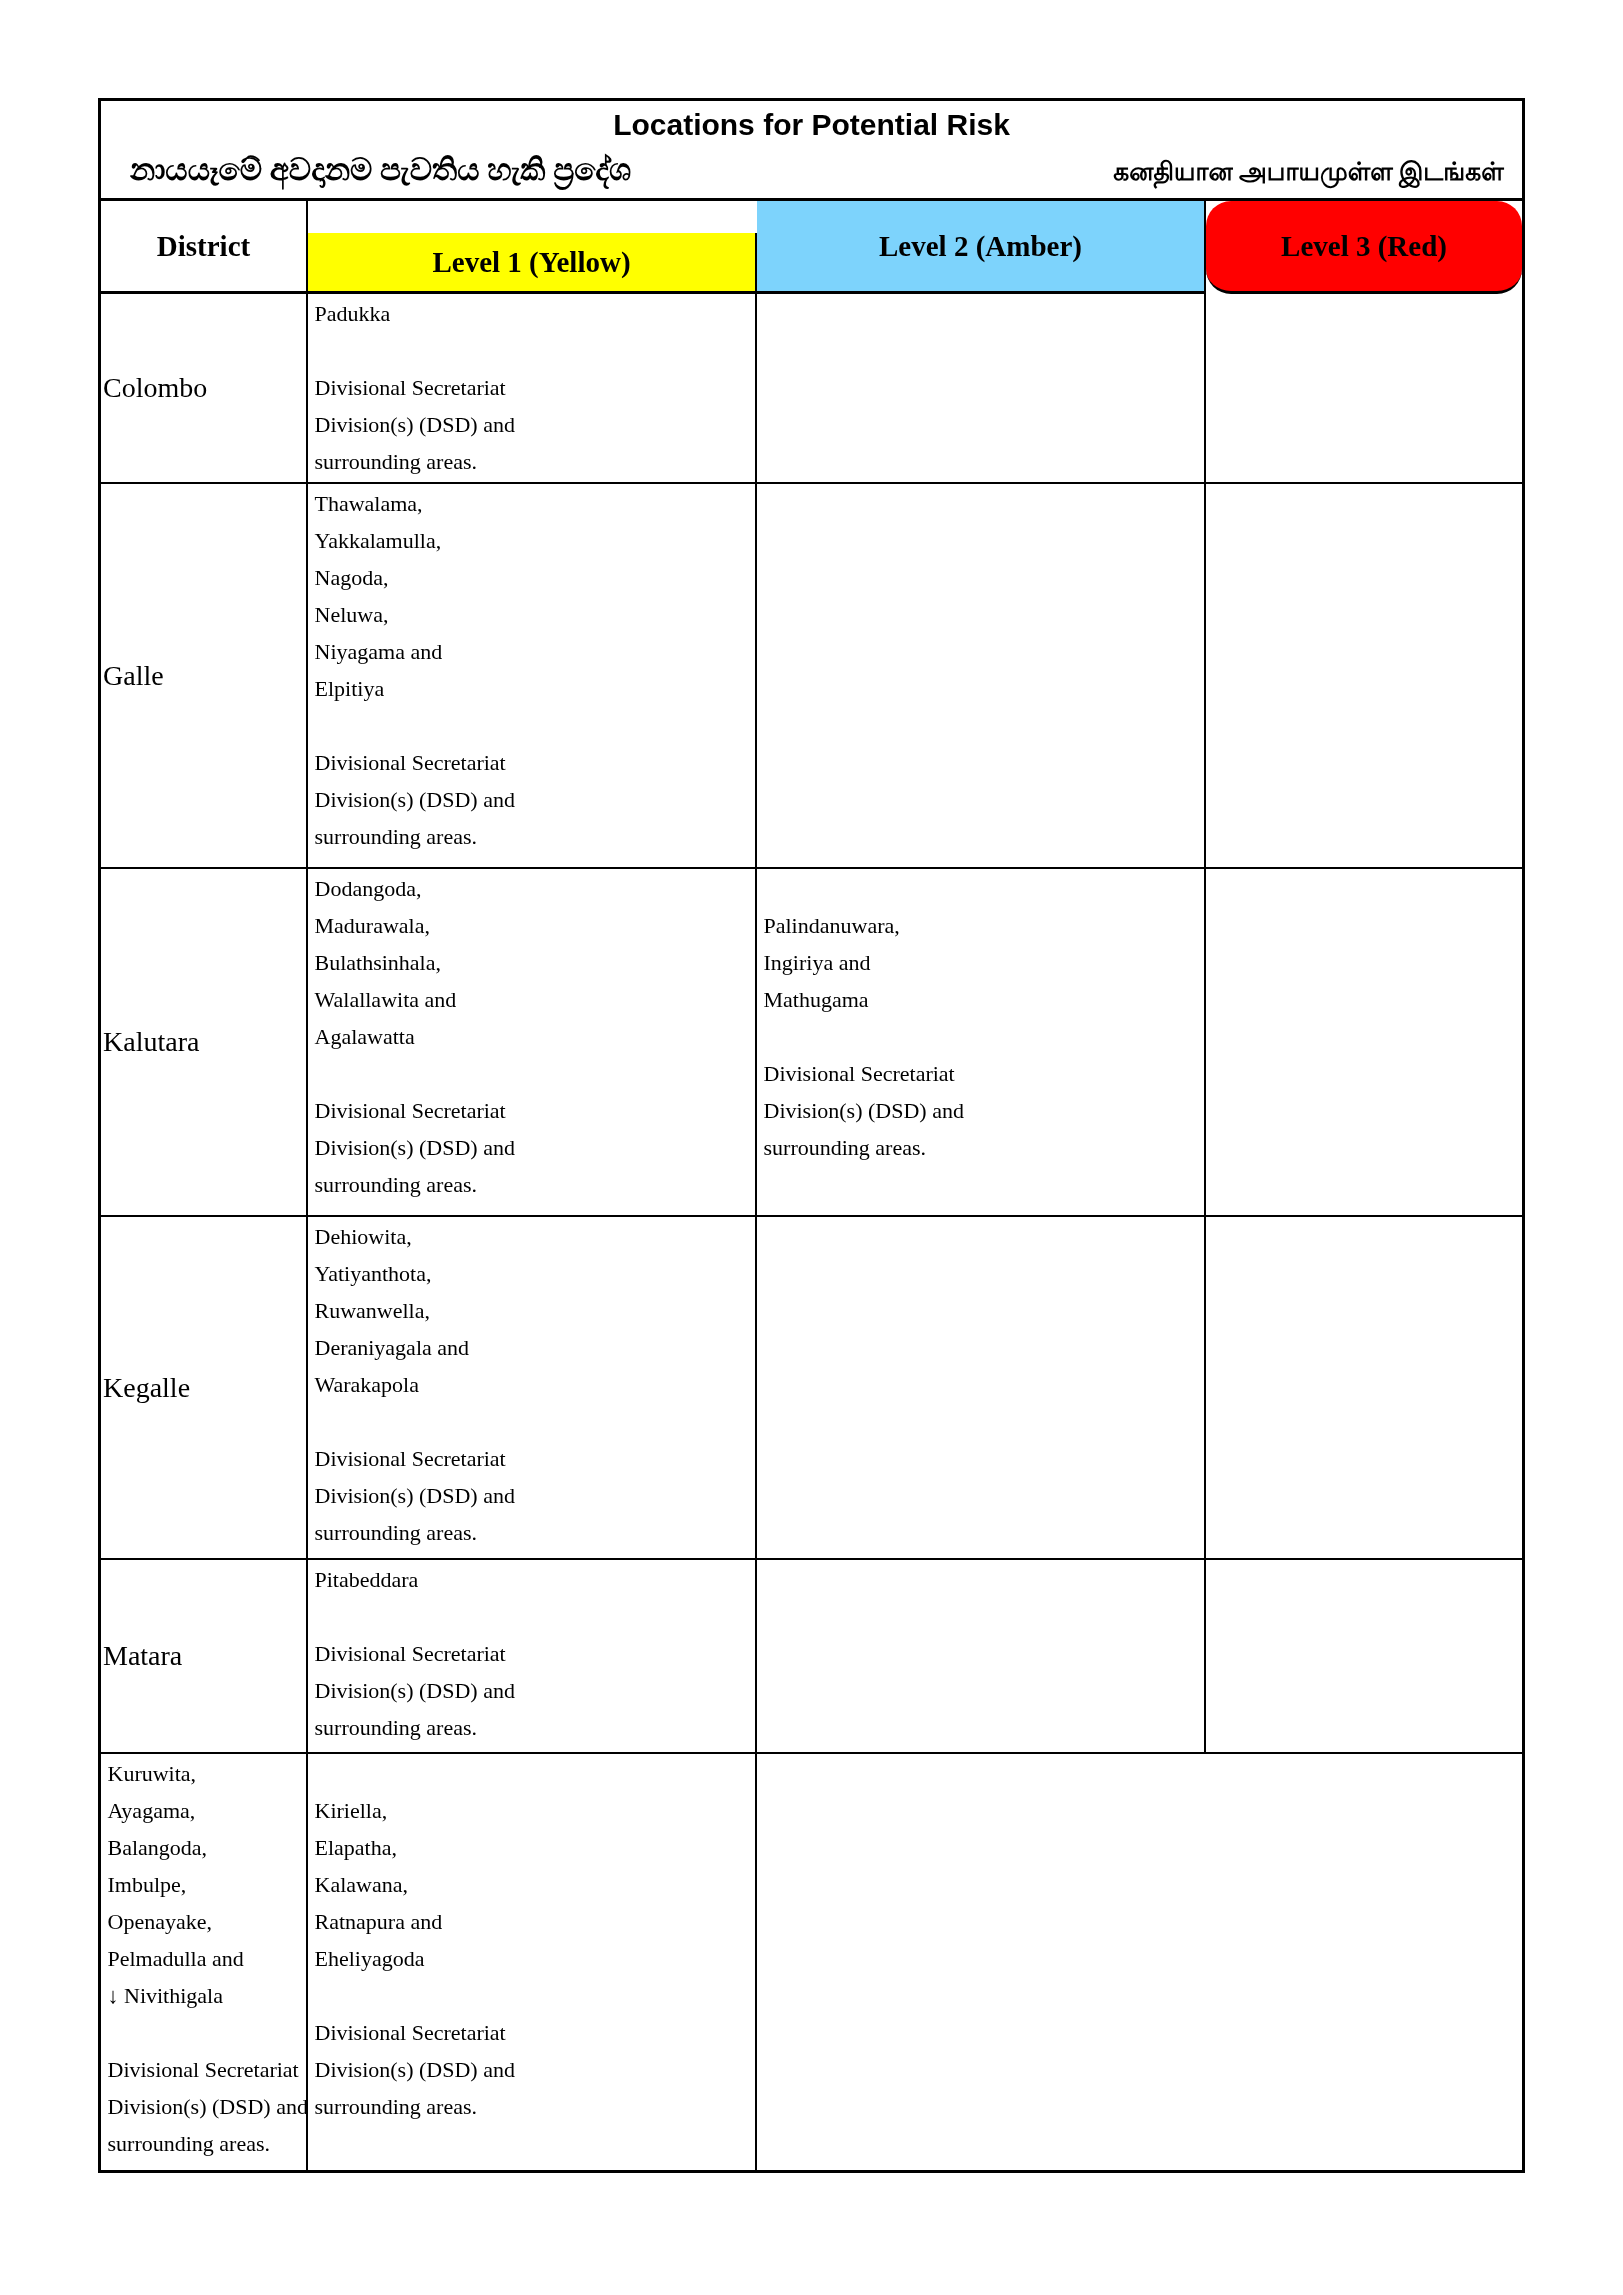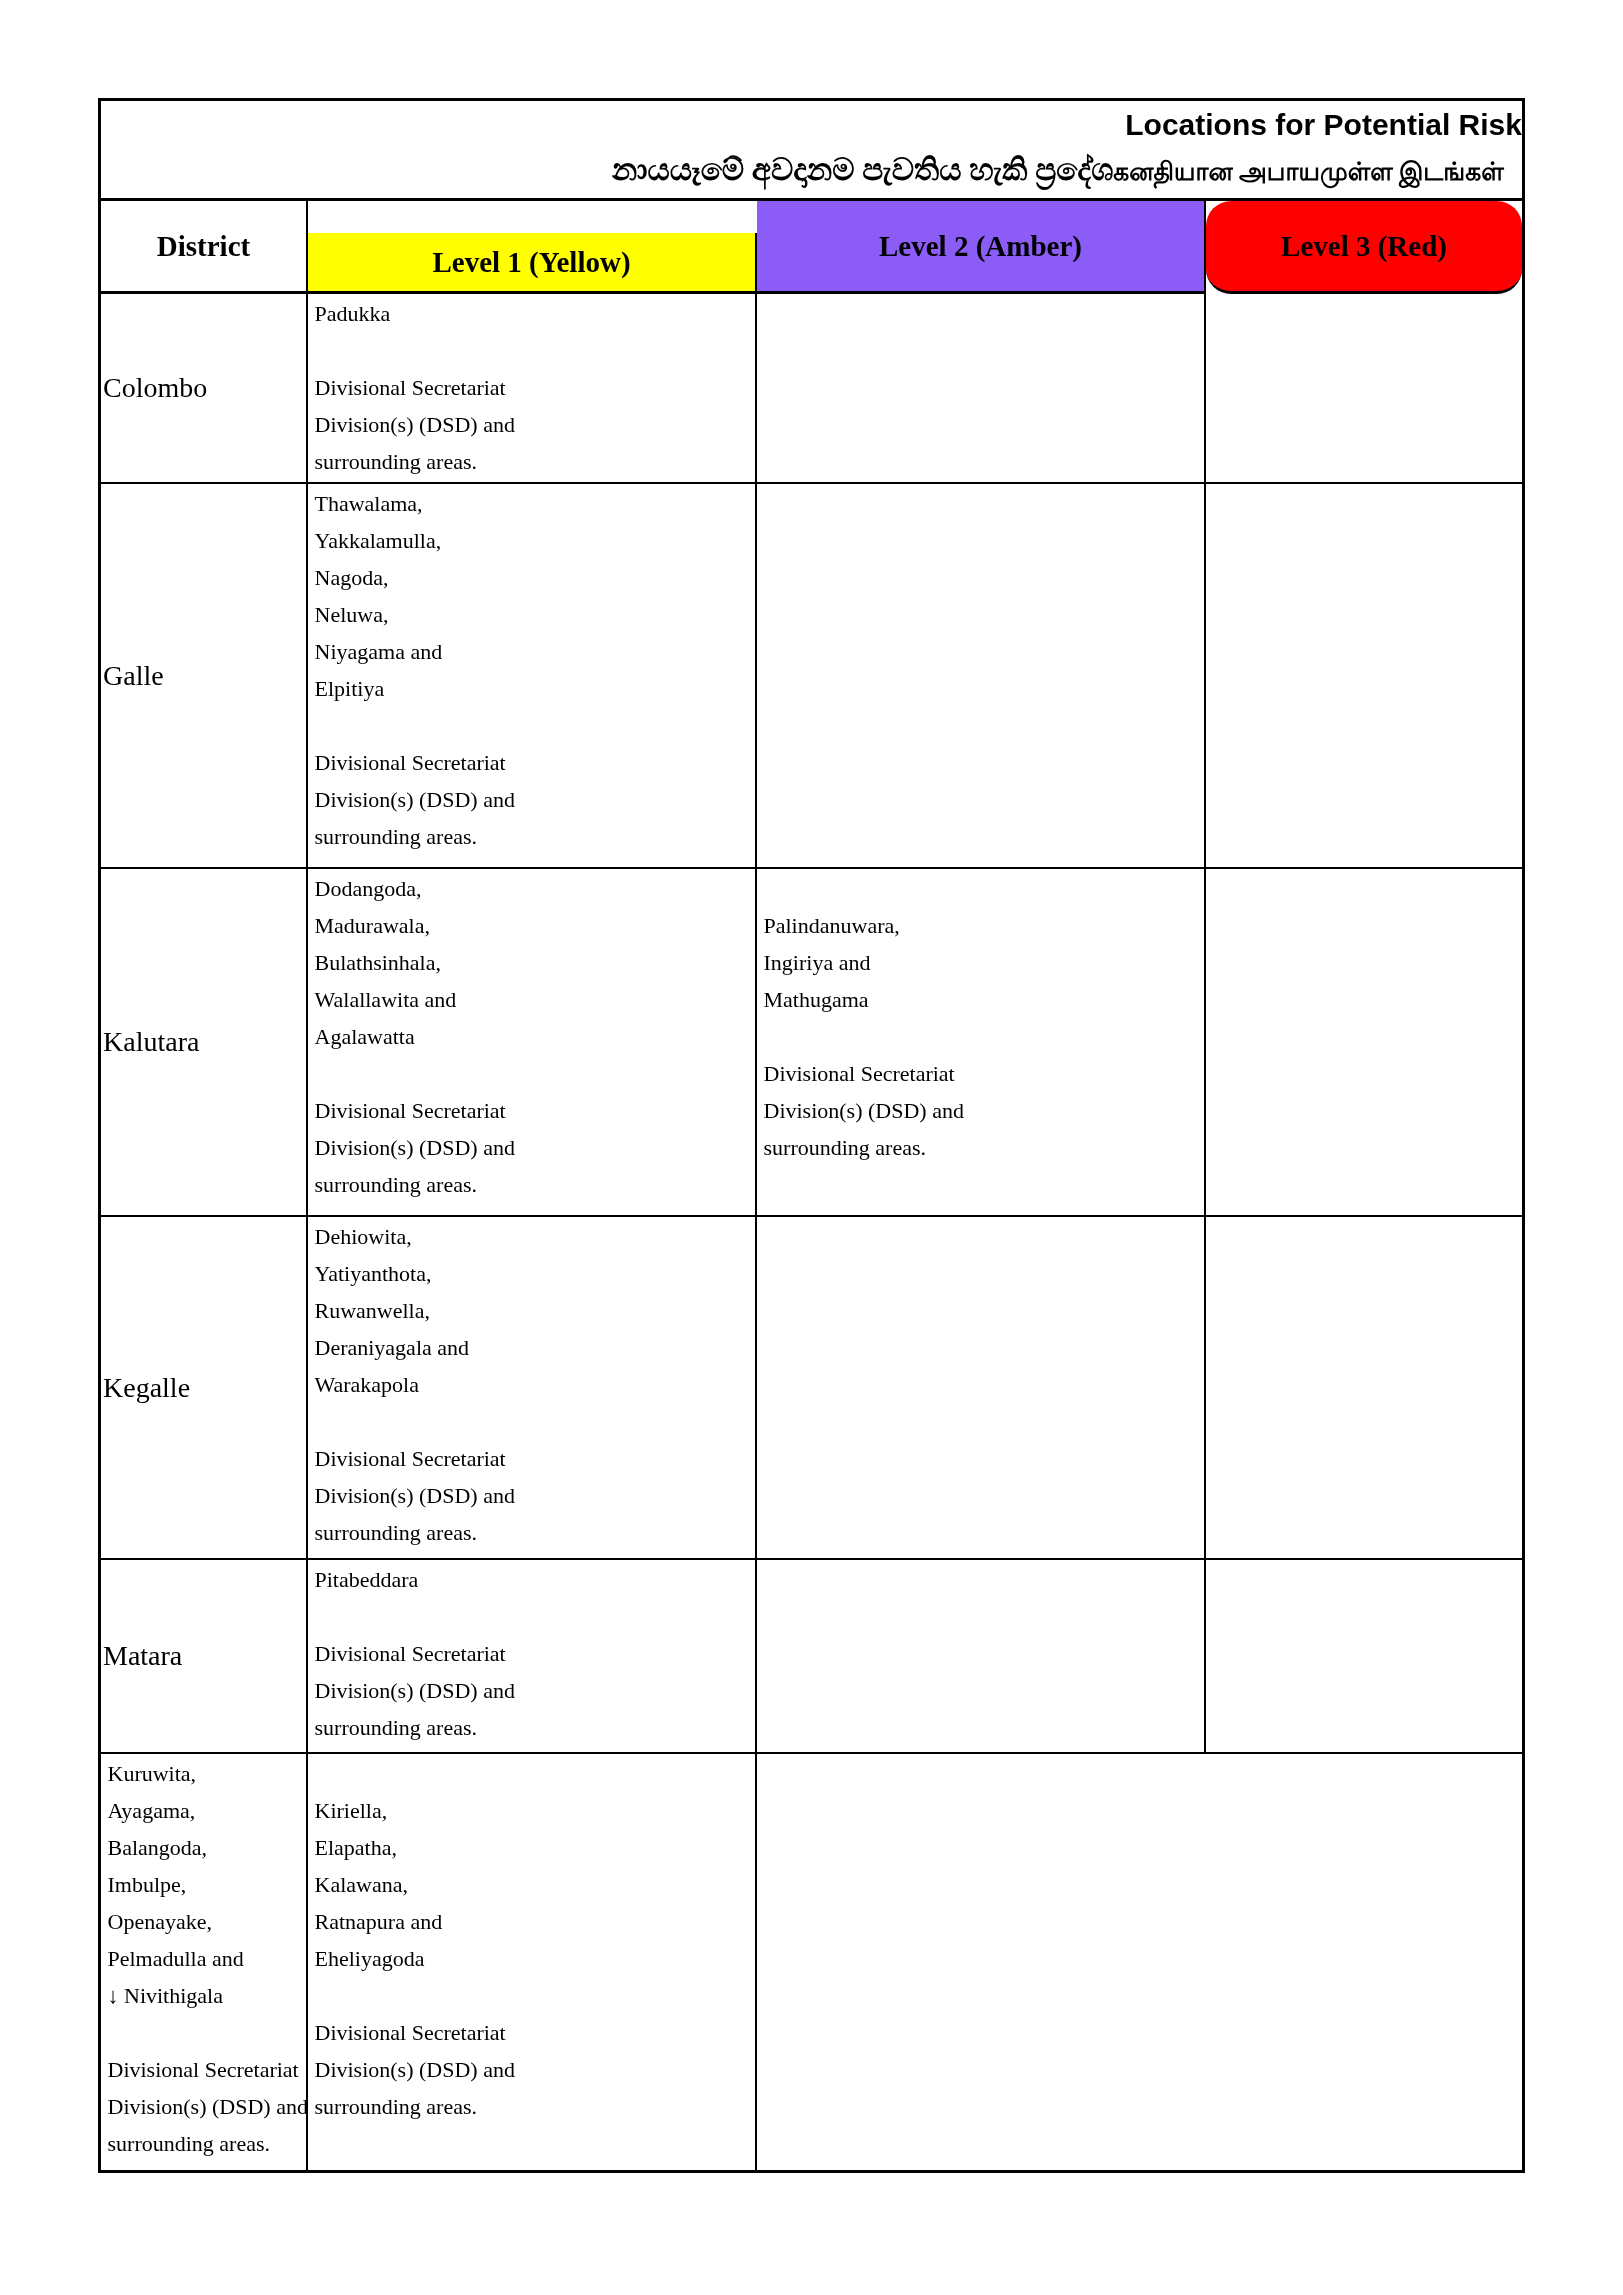--- a/index.html
+++ b/index.html
@@ -17,21 +17,20 @@
     border:3.3px solid #000;
     display:grid;
     grid-template-columns:207px 449px 449px auto;
     grid-template-rows:100px 93px 190px 385px 348px 343px 194px auto;
   }
   .cell{
     box-sizing:border-box;
     border-right:2px solid #000;
     border-bottom:2px solid #000;
     overflow:hidden;
-    align-items:flex-end;
   }
   .cell.last-col{border-right:none;}
   .cell.last-row{border-bottom:none;}
   
   .title-block{
     grid-column:1 / -1;
     border-right:none;
     border-bottom:3.9px solid #000;
     display:flex;flex-direction:column;justify-content:space-between;
     padding:6.5px 0 6.5px 0;
@@ -82,21 +81,21 @@
       <div class="title-en">Locations for Potential Risk</div>
       <div class="title-l2">
         <span class="title-si">නායයෑමේ අවදානම පැවතිය හැකි ප්‍රදේශ</span>
         <span class="title-ta">கனதியான அபாயமுள்ள இடங்கள்</span>
       </div>
     </div>
 
     <div class="cell hcell">District</div>
 
   <div class="cell hcell" style="background: rgb(255, 255, 0); margin-top: 32px;">Level 1 (Yellow)</div>
-      <div class="cell hcell" style="background: #8b5cf6;">Level 2 (Amber)</div>
+      <div class="cell hcell" style="background: #7dd3fc;">Level 2 (Amber)</div>
       <div class="cell hcell last-col" style="background: rgb(255, 0, 0); border-radius: 25px;">Level 3 (Red)</div>
       <div class="cell dcell">Colombo</div>
       <div class="cell lcell">
         <div class="ln">Padukka</div>
         <div class="ln">&nbsp;</div>
         <div class="ln">Divisional Secretariat</div>
         <div class="ln">Division(s) (DSD) and</div>
         <div class="ln">surrounding areas.</div>
       </div>
       <div class="cell lcell"></div>

